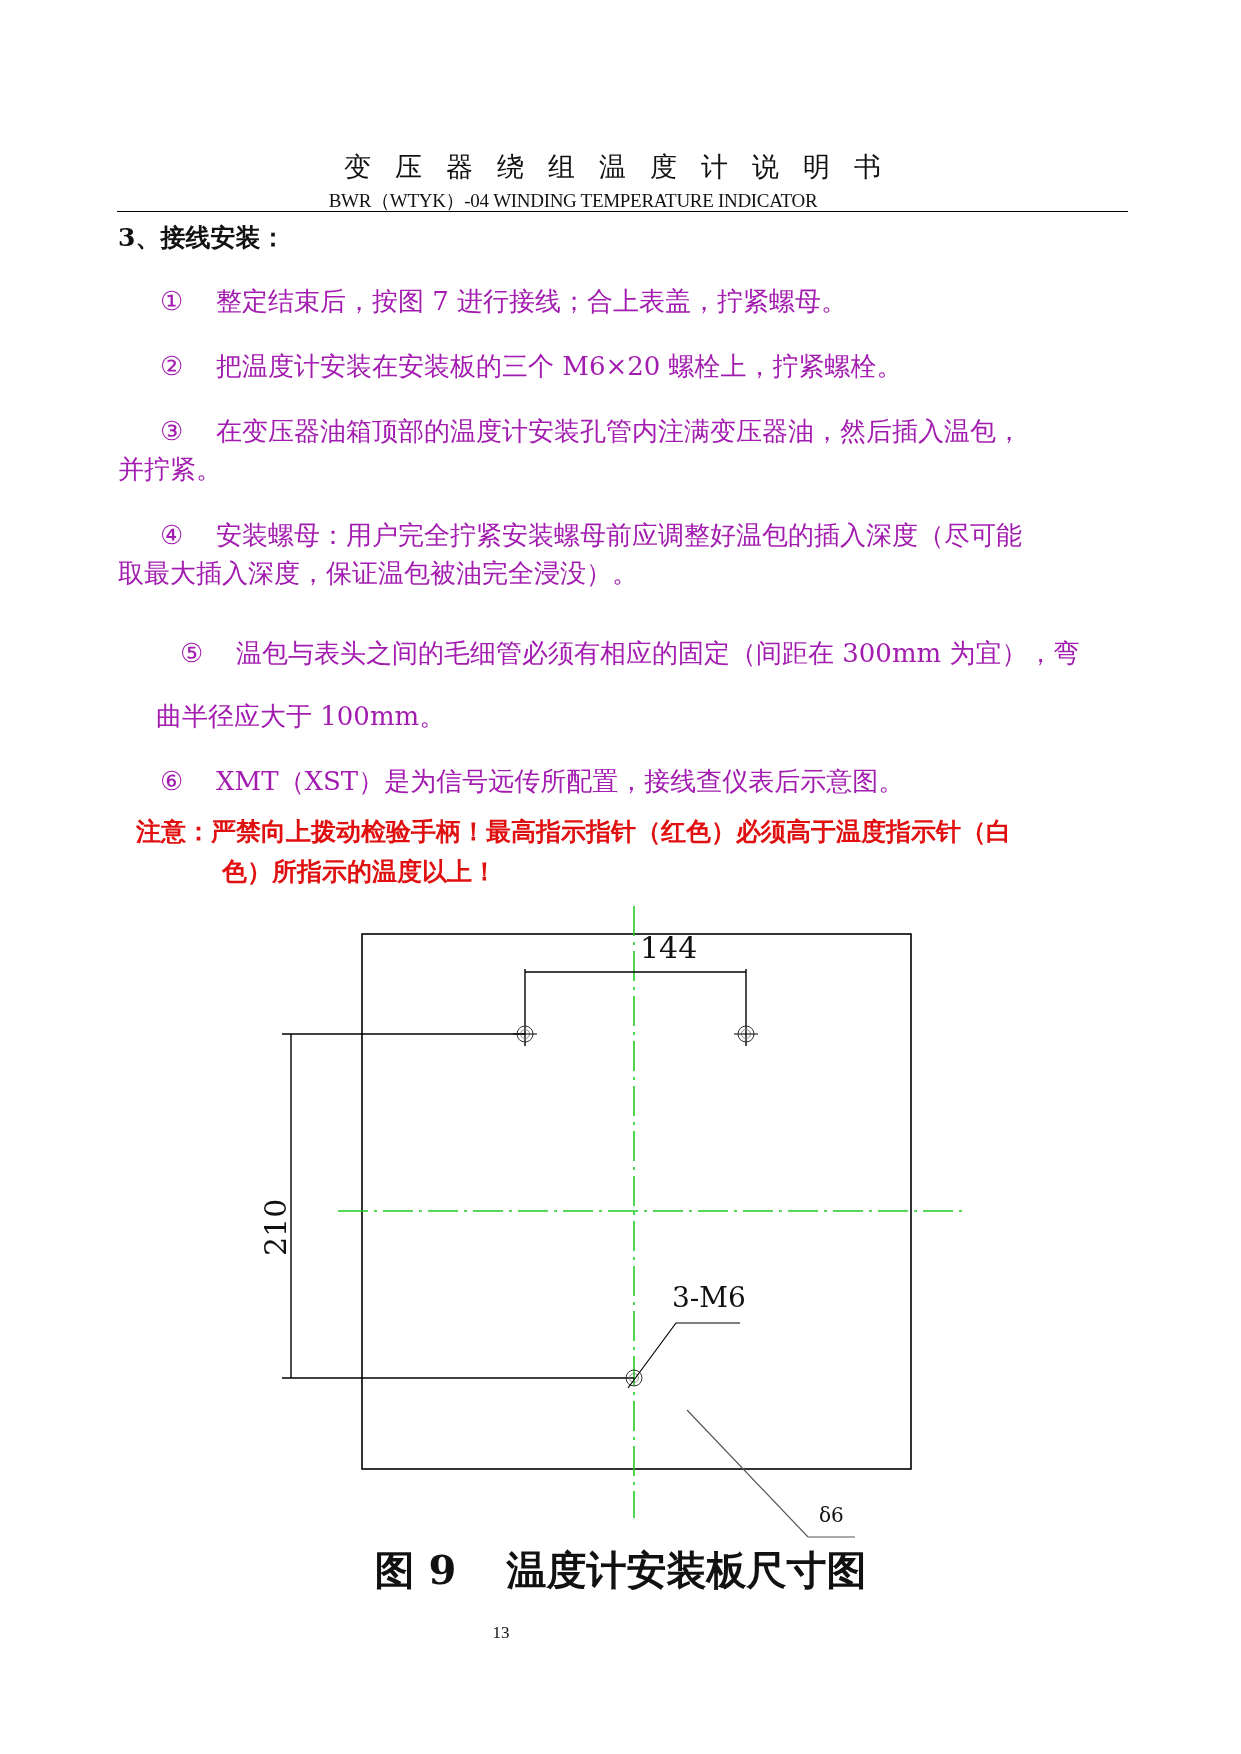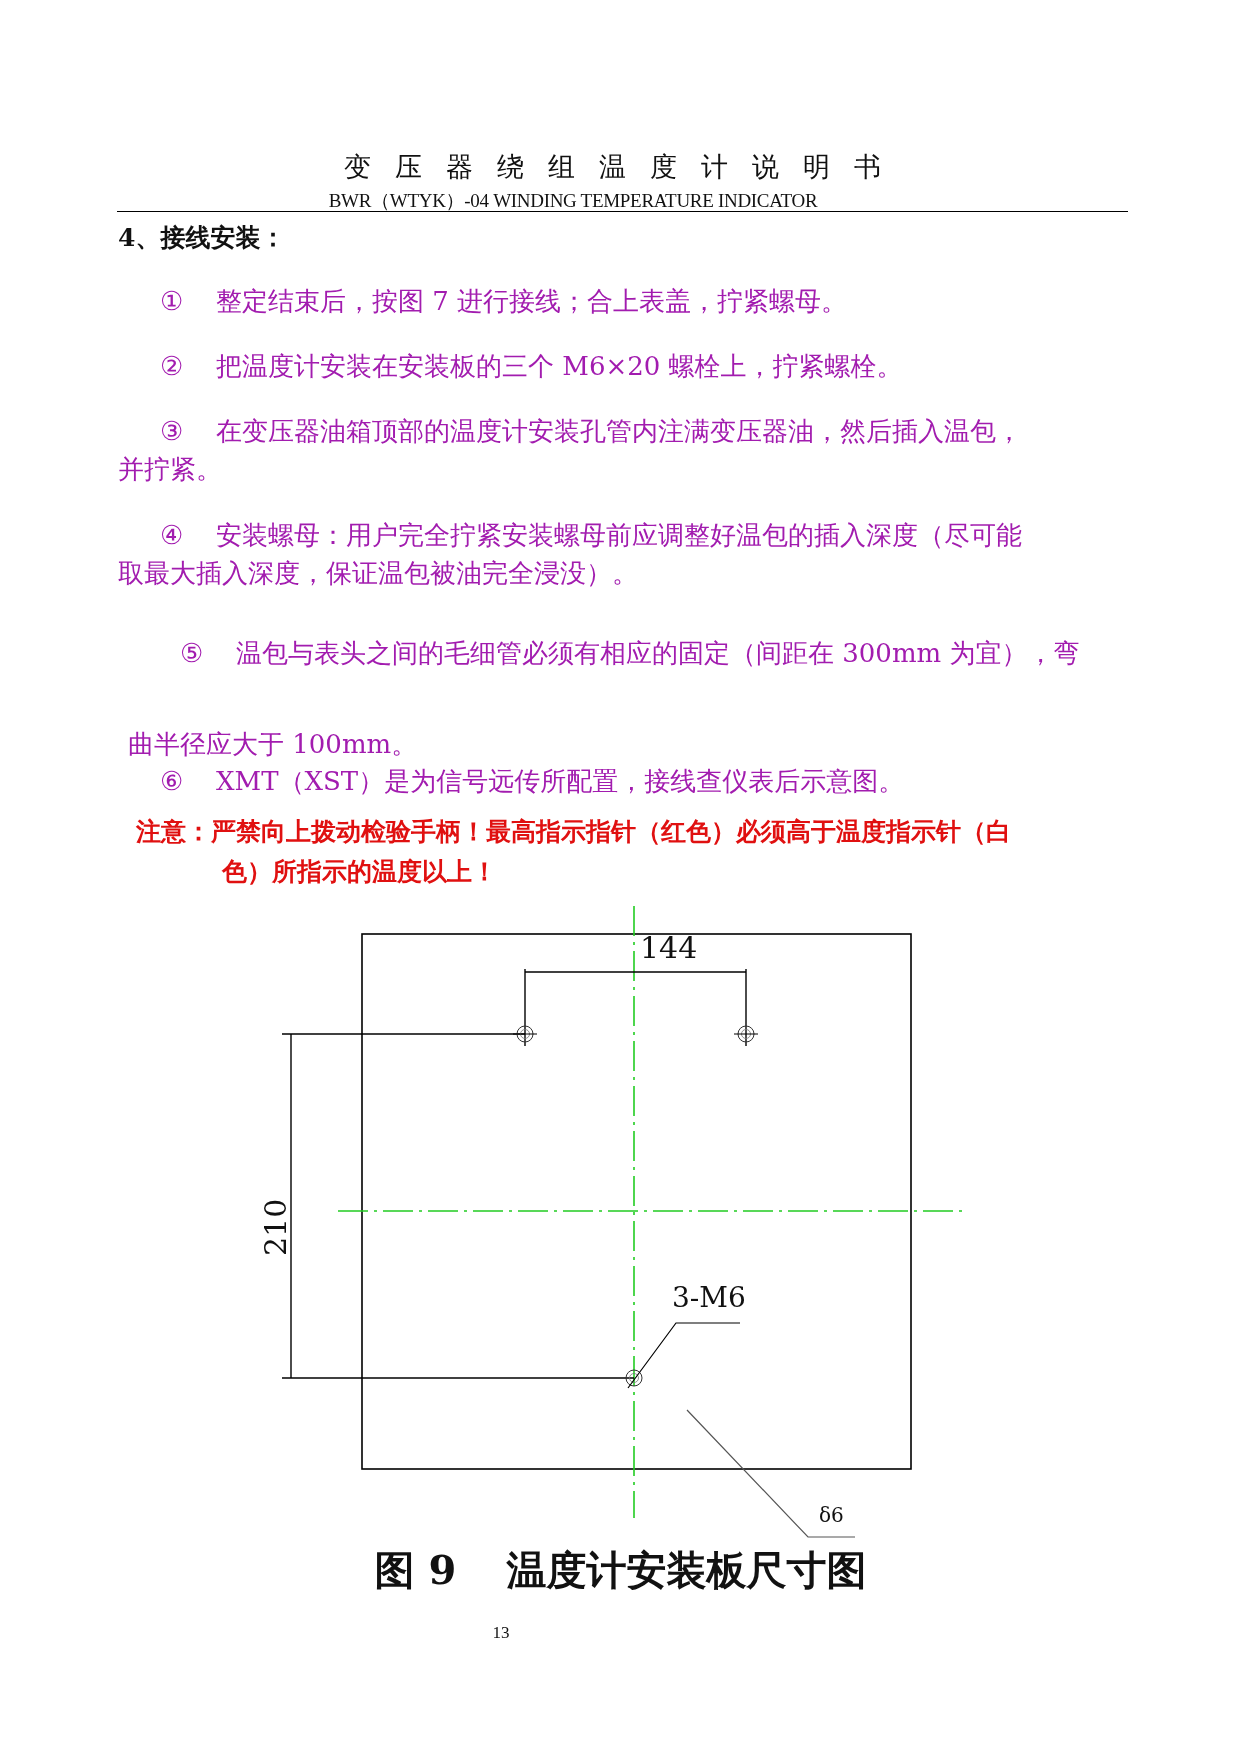--- a/index.html
+++ b/index.html
@@ -44,21 +44,21 @@
     svg.drawing { position: absolute; left: 0; top: 0; }
     .dim-text { font-family: "DejaVu Serif", serif; fill: #111; }
   </style>
 </head>
 <body>
 
 <div class="abs header-cn">变压器绕组温度计说明书</div>
 <div class="abs header-en">BWR（WTYK）-04 WINDING TEMPERATURE INDICATOR</div>
 <div class="abs header-rule"></div>
 
-<div class="abs section-title">4、接线安装：</div>
+<div class="abs section-title">3、接线安装：</div>
 
 <div class="abs para" style="left:160px; top:282px;">
   <span class="num">①</span><span>整定结束后，按图 7 进行接线；合上表盖，拧紧螺母。</span>
 </div>
 
 <div class="abs para" style="left:160px; top:347px;">
   <span class="num">②</span><span>把温度计安装在安装板的三个 M6×20 螺栓上，拧紧螺栓。</span>
 </div>
 
 <div class="abs para" style="left:160px; top:412px;">
@@ -67,21 +67,21 @@
 <div class="abs para" style="left:118px; top:450px;">并拧紧。</div>
 
 <div class="abs para" style="left:160px; top:516px;">
   <span class="num">④</span><span>安装螺母：用户完全拧紧安装螺母前应调整好温包的插入深度（尽可能</span>
 </div>
 <div class="abs para" style="left:118px; top:554px;">取最大插入深度，保证温包被油完全浸没）。</div>
 
 <div class="abs para" style="left:180px; top:634px;">
   <span class="num">⑤</span><span>温包与表头之间的毛细管必须有相应的固定（间距在 300mm 为宜），弯</span>
 </div>
-<div class="abs para" style="left:128px; top:697px;margin-top:28px;">曲半径应大于 100mm。</div>
+<div class="abs para" style="left:156px; top:697px;">曲半径应大于 100mm。</div>
 
 <div class="abs para" style="left:160px; top:762px;">
   <span class="num">⑥</span><span>XMT（XST）是为信号远传所配置，接线查仪表后示意图。</span>
 </div>
 
 <div class="abs warning" style="left:116px; top:812px;">注意：严禁向上拨动检验手柄！最高指示指针（红色）必须高于温度指示针（白</div>
 <div class="abs warning" style="left:202px; top:852px;">色）所指示的温度以上！</div>
 
 <svg class="drawing" width="1241" height="1754" viewBox="0 0 1241 1754">
 

